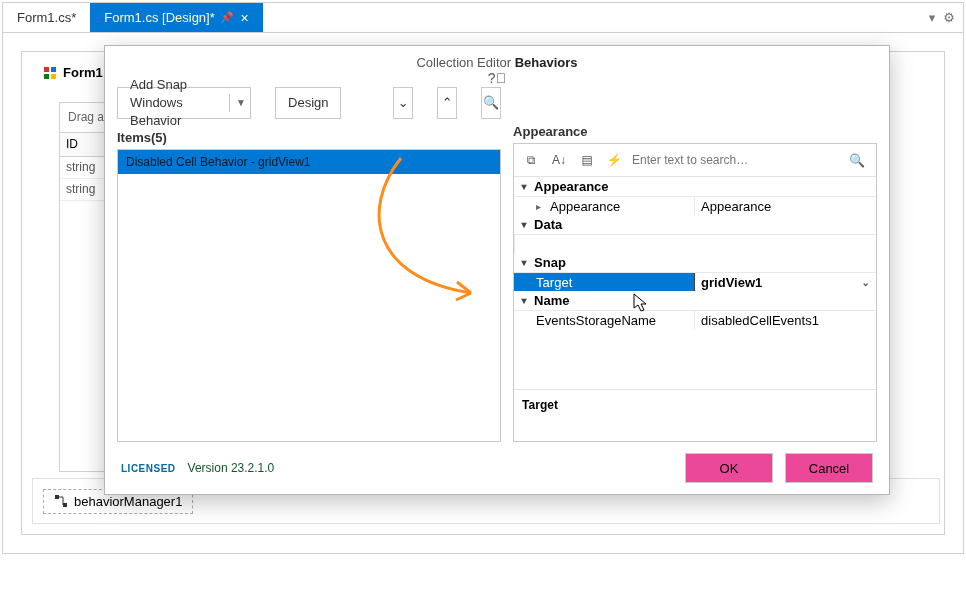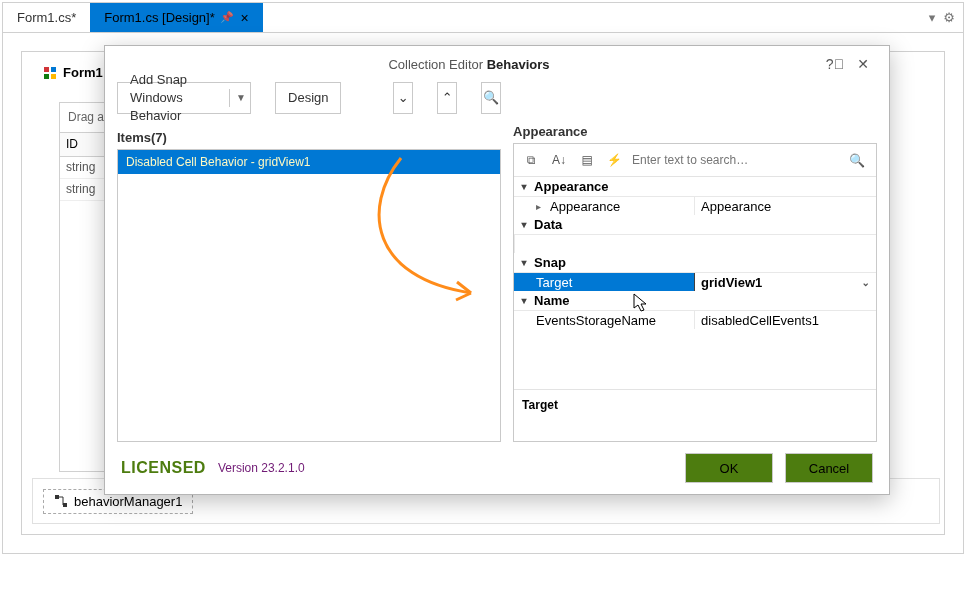--- a/index.html
+++ b/index.html
@@ -2,21 +2,21 @@
 <html><head>
 <meta charset="utf-8">
 <style>
 * { box-sizing: border-box; margin: 0; padding: 0; font-family: "Segoe UI", Tahoma, sans-serif; font-size: 13px; }
 body { background: #fff; width: 966px; height: 602px; overflow: hidden; position: relative; }
 .shell { border: 1px solid #d0d0d0; width: 962px; height: 552px; margin: 2px; position: relative; background: #fff; }
 
 .tabstrip { height: 30px; background: #fff; display: flex; align-items: stretch; border-bottom: 1px solid #d0d0d0; position: relative; }
 .tab { padding: 6px 14px; display: flex; align-items: center; gap: 6px; cursor: pointer; color: #333; }
 .tab.inactive { background: #fff; }
-.tab.active { background: #0078d4; color: #000000; }
+.tab.active { background: #0078d4; color: #fef9c3; }
 .tab .pin { font-size: 11px; opacity: .8; }
 .tab .close { font-size: 14px; }
 .tabstrip-right { margin-left: auto; display: flex; align-items: center; padding-right: 8px; gap: 8px; color: #777; }
 
 .designer { position: absolute; left: 18px; top: 48px; right: 18px; bottom: 18px; border: 1px solid #d0d0d0; background: #fff; }
 
 .form-chip { position: absolute; left: 13px; top: 10px; display: flex; align-items: center; gap: 6px; padding: 3px 8px; background: #fff; font-weight: bold; }
 .form-chip .ico { width: 14px; height: 14px; }
 
 .grid-bg { position: absolute; left: 37px; top: 50px; width: 500px; height: 370px; border: 1px solid #d0d0d0; background: #fff; }
@@ -26,37 +26,37 @@
 .grid-body { position: absolute; left: 0; top: 54px; right: 0; }
 .grid-row { display: flex; height: 22px; border-bottom: 1px solid #eee; }
 .grid-row .cell { flex: 1; border-right: 1px solid #eee; padding: 3px 6px; font-size: 12px; color: #555; }
 
 .tray { position: absolute; left: 10px; bottom: 10px; width: 908px; height: 46px; border: 1px solid #e0e0e0; background: #fff; display: flex; align-items: center; padding: 0 10px; }
 .tray-item { display: flex; align-items: center; gap: 6px; padding: 4px 10px; border: 1px dashed #aaa; position: relative; }
 .tray-item .glyph { position: absolute; right: -2px; top: -8px; font-size: 11px; color: #555; background: #fff; }
 
 
 .dialog { position: absolute; left: 101px; top: 42px; width: 786px; height: 450px; background: #fff; border: 1px solid #b5b5b5; box-shadow: 0 6px 22px rgba(0,0,0,.25); display: flex; flex-direction: column; }
-.dlg-title { height: 36px; display: flex; align-items: center; padding: 9px 12px; }
+.dlg-title { height: 36px; display: flex; align-items: center; padding: 9px 12px; flex-direction: column; }
 .dlg-title .tspan { flex: 1; text-align: center; color: #555; }
 .dlg-title .tspan b { color: #222; font-weight: 600; }
 .dlg-title .help, .dlg-title .x { width: 28px; text-align: center; color: #555; cursor: pointer; font-size: 14px; }
 
 .dlg-body { flex: 1; display: flex; padding: 0 12px; gap: 12px; }
 .dlg-left, .dlg-right { flex: 1; display: flex; flex-direction: column; }
 
-.toolbar-row { display: flex; gap: 24px; height: 42px; }
+.toolbar-row { display: flex; gap: 24px; align-items: center; height: 42px; }
 .btn { border: 1px solid #c9c9c9; background: #fff; padding: 6px 12px; cursor: pointer; color: #333; line-height: 18px; height: 32px; display: flex; align-items: center; }
 .btn.split { padding-right: 4px; }
 .btn.split .caret { border-left: 1px solid #c9c9c9; margin-left: 8px; padding-left: 6px; color: #666; font-size: 10px; }
 .btn.icon { width: 32px; justify-content: center; padding: 0; }
 
 .section-lbl { font-weight: 600; color: #333; margin: 6px 0 4px; }
 .items-list { flex: 1; border: 1px solid #c9c9c9; background: #fff; overflow: hidden; }
-.item-row { background: #0078d4; color: #fef9c3; padding: 5px 8px; font-size: 12px; }
+.item-row { background: #0078d4; color: #0f172a; padding: 5px 8px; font-size: 12px; }
 
 .dlg-right .section-lbl { margin-top: 0; }
 .props-panel { flex: 1; border: 1px solid #c9c9c9; display: flex; flex-direction: column; }
 .props-toolbar { display: flex; align-items: center; padding: 5px 6px; gap: 6px; border-bottom: 1px solid #e3e3e3; }
 .pbtn { width: 22px; height: 22px; border: 1px solid transparent; display: flex; align-items: center; justify-content: center; cursor: pointer; color: #555; font-size: 12px; }
 .psrch { flex: 1; display: flex; align-items: center; border: none; }
 .psrch input { border: none; outline: none; flex: 1; font-size: 12px; color: #555; background: transparent; }
 .psrch .mag { color: #999; padding: 0 4px; }
 
 .pgrid { flex: 1; overflow: auto; }
@@ -68,24 +68,24 @@
 .prow .pval { flex: 1; padding: 2px 6px; border-left: 1px solid #e8e8e8; display: flex; align-items: center; }
 .prow.sel { background: #0078d4; color: #fff; }
 .prow.sel .pval { background: #fff; color: #000; border-left: 1px solid #404040; font-weight: 600; }
 .prow.sel .pval .dd { margin-left: auto; color: #555; font-size: 10px; }
 .prow .pval.bold { font-weight: 400; }
 
 .pdesc { border-top: 1px solid #e3e3e3; padding: 8px; min-height: 52px; }
 .pdesc-title { font-weight: 600; font-size: 12px; }
 
 .dlg-footer { height: 52px; display: flex; align-items: center; padding: 0 16px; gap: 12px; }
-.dlg-footer .lic { color: #4d7c0f; font-weight: 700; letter-spacing: .5px; font-size: 16px; }
-.dlg-footer .ver { color: #701a75; font-size: 12px; }
+.dlg-footer .lic { color: #0369a1; font-weight: 700; letter-spacing: .5px; font-size: 10px; }
+.dlg-footer .ver { color: #14532d; font-size: 12px; }
 .dlg-footer .spacer { flex: 1; }
-.dlg-footer .fbtn { border: 1px solid #c9c9c9; background: #4d7c0f; width: 88px; height: 30px; cursor: pointer; }
+.dlg-footer .fbtn { border: 1px solid #c9c9c9; background: #ec4899; width: 88px; height: 30px; cursor: pointer; }
 
 
 .arrow-svg { position: absolute; left: 358px; top: 145px; pointer-events: none; }
 
 
 .cursor { position: absolute; left: 630px; top: 290px; pointer-events: none; }
 </style>
 </head>
 <body>
 
@@ -175,21 +175,21 @@
           <div class="btn icon">
               <span>⌄</span>
             </div>
           <div class="btn icon">
               <span>⌃</span>
             </div>
           <div class="btn icon">
               <span>🔍</span>
             </div>
         </div>
-        <div class="section-lbl">Items(7)</div>
+        <div class="section-lbl">Items(5)</div>
         <div class="items-list">
           <div class="item-row">Disabled Cell Behavior - gridView1</div>
         </div>
       </div>
 
       <div class="dlg-right">
         <div style="height:42px"></div>
         <div class="section-lbl">Appearance</div>
         <div class="props-panel">
           <div class="props-toolbar">

